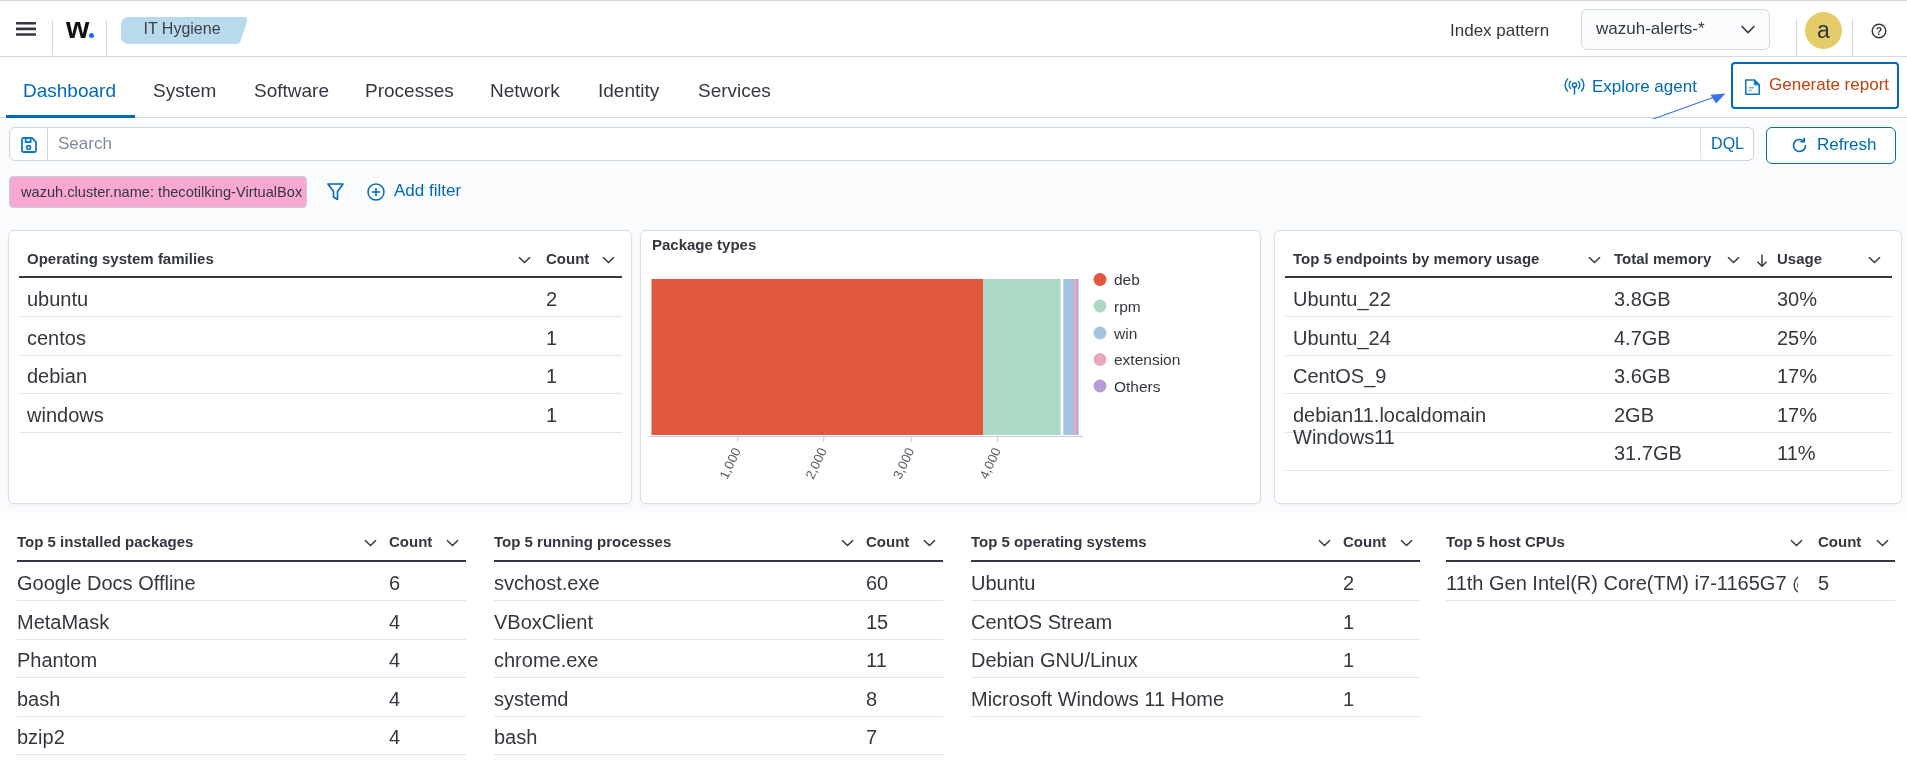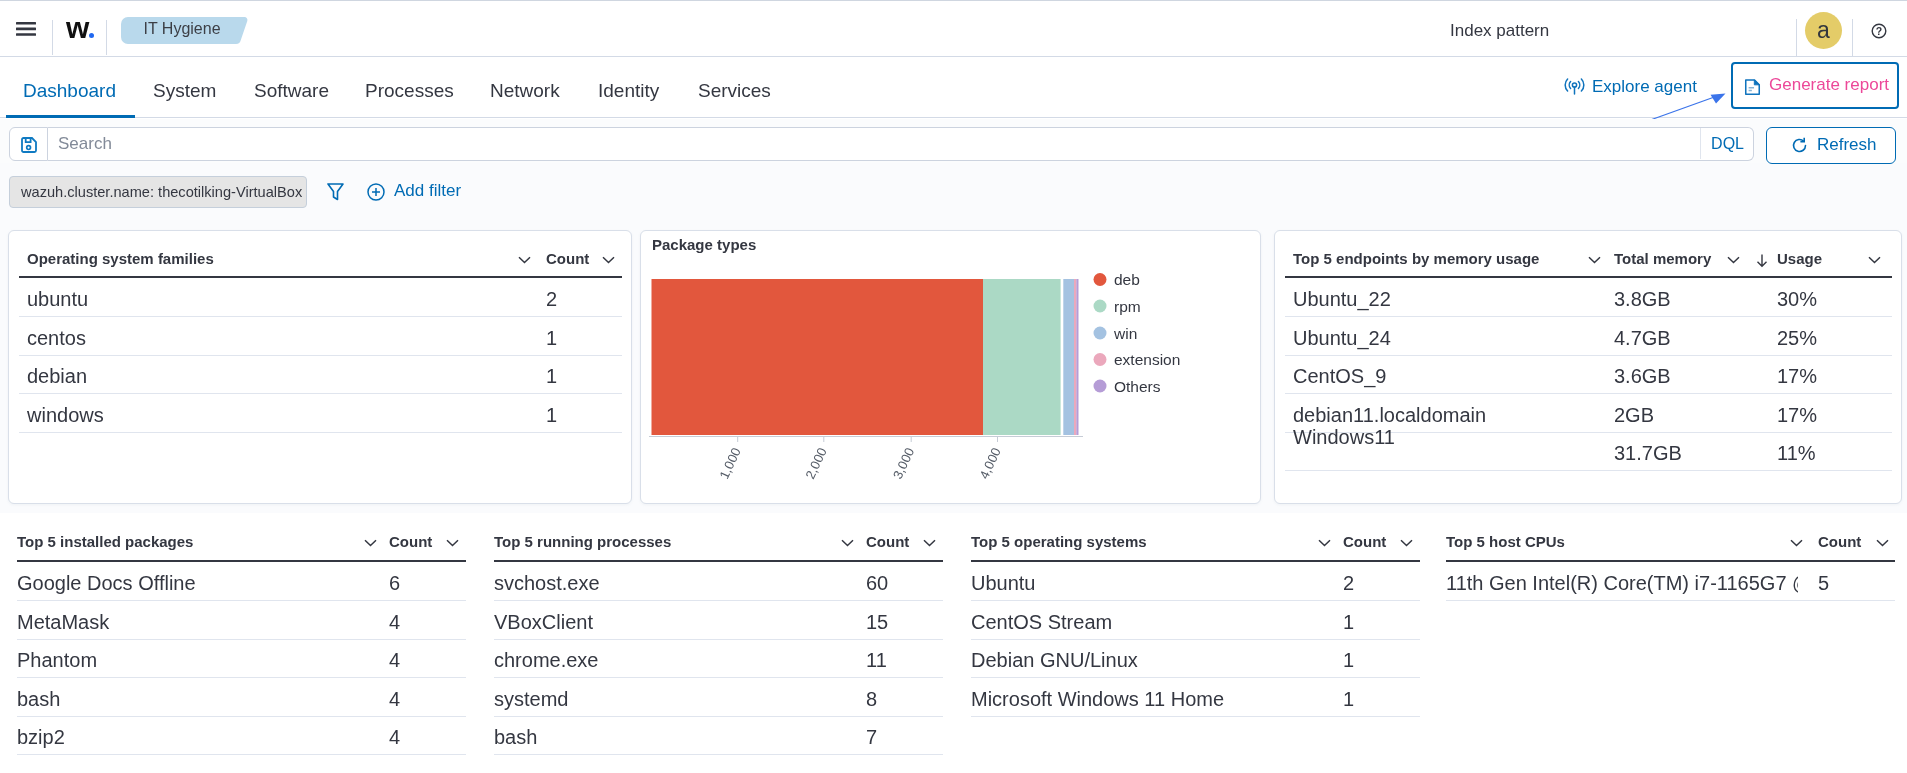--- a/index.html
+++ b/index.html
@@ -43,20 +43,26 @@
     <div class="abs" style="left:66px;top:10px;font-size:30px;font-weight:bold;color:#101010;letter-spacing:-1px;">w</div>
       <div class="abs" style="left:89px;top:32.4px;width:5px;height:5px;border-radius:50%;background:#2168f0;"></div>
     <div class="vdiv" style="left:106px;top:19px;height:35px;"></div>
 
     <svg class="abs" style="left:121px;top:16px;" width="128" height="27" viewBox="0 0 128 27">
       <path d="M7,0 H123.5 a3,3 0 0 1 2.8,3.9 L119.8,23 a5,5 0 0 1 -4.8,4 H7 a7,7 0 0 1 -7,-7 V7 a7,7 0 0 1 7,-7 Z" fill="#b9d9ec"></path>
       <text x="61" y="17.2" text-anchor="middle" font-size="16" fill="#3c3f46">IT Hygiene</text>
     </svg>
 
     <div class="abs" style="left:1450px;top:20px;font-size:17px;">Index pattern</div>
+    <div class="abs" style="left:1581px;top:8px;width:189px;height:41px;border:1px solid #d3dae6;border-radius:6px;background:#fbfcfd;">
+      <span class="abs" style="left:14px;top:9px;font-size:17px;">wazuh-alerts-*</span>
+      <svg class="abs" style="left:159px;top:15px;" width="14" height="9" viewBox="0 0 14 9">
+          <path d="M1,1.5 L7,7.5 L13,1.5" fill="none" stroke="#343741" stroke-width="1.6" stroke-linecap="round"></path>
+        </svg>
+    </div>
     <div class="vdiv" style="left:1796px;top:18px;height:38px;"></div>
     <div class="abs" style="left:1805px;top:11px;width:37px;height:37px;border-radius:50%;background:#e4cc68;text-align:center;line-height:36px;font-size:23px;color:#33373d;">a</div>
     <div class="vdiv" style="left:1852px;top:18px;height:38px;"></div>
     <svg class="abs" style="left:1871px;top:22px;" width="16" height="16" viewBox="0 0 16 16">
         <circle cx="8" cy="8" r="6.8" fill="none" stroke="#343741" stroke-width="1.4"></circle>
         <text x="8" y="11.9" text-anchor="middle" font-size="10.5" font-weight="bold" fill="#343741">?</text>
       </svg>
   </div>
   <div id="tabs">
     <span class="tab" style="left:23px;color:#006bb4;">Dashboard</span>
@@ -77,21 +83,21 @@
       </g>
     </svg>
     <span class="abs" style="left:1592px;top:19px;font-size:17px;color:#006bb4;">Explore agent</span>
 
     <div class="abs" style="left:1731px;top:4px;width:168px;height:47px;border:2px solid #006bb4;border-radius:4px;background:#fff;">
       <svg class="abs" style="left:11px;top:15px;" width="17" height="18" viewBox="0 0 17 20">
         <path d="M1,1 H10.5 L16,6.5 V17 H1 Z" fill="none" stroke="#0f73bd" stroke-width="1.7" stroke-linejoin="round"></path>
         <path d="M10.5,1 V6.5 H16 Z" fill="#0f73bd" stroke="#0f73bd" stroke-width="1" stroke-linejoin="round"></path>
         <path d="M4.2,9.7 H10.2 M4.2,12.7 H7.8" stroke="#87b4d6" stroke-width="1.7"></path>
       </svg>
-      <span class="abs" style="left:36px;top:11px;font-size:17px;color:#ec4899;">Generate report</span>
+      <span class="abs" style="left:36px;top:11px;font-size:17px;color:#c2410c;">Generate report</span>
     </div>
 
     <svg class="abs" style="left:1640px;top:27px;width:95px;height:45px;" viewBox="0 0 95 45">
       <line x1="9" y1="35.5" x2="73" y2="12.5" stroke="#3b74ea" stroke-width="1.3"></line>
       <path d="M85.5,8.5 L70.5,9.8 L76,18.6 Z" fill="#3b74ea"></path>
     </svg>
   </div>
   <div id="search">
 
     <div class="abs" style="left:9px;top:8px;width:39px;height:34px;border:1px solid #ccd3df;border-radius:6px 0 0 6px;background:#fff;">
@@ -111,21 +117,21 @@
     <div class="abs" style="left:1766px;top:8px;width:130px;height:37px;border:1.5px solid #006bb4;border-radius:6px;background:#fff;">
       <svg class="abs" style="left:24px;top:9px;" width="17" height="17" viewBox="0 0 17 17">
         <path d="M14.5,8.5 a6,6 0 1 1 -1.8,-4.3" fill="none" stroke="#006bb4" stroke-width="1.6" stroke-linecap="round"></path>
         <path d="M13.2,0.8 V4.6 H9.4" fill="none" stroke="#006bb4" stroke-width="1.6"></path>
       </svg>
       <span class="abs" style="left:50px;top:7px;font-size:17px;color:#006bb4;">Refresh</span>
     </div>
   </div>
 
   <div id="filters" class="abs" style="left:0;top:166px;width:1907px;height:64px;">
-    <div class="abs" style="left:9px;top:10px;width:298px;height:32px;border:1px solid #c5cfdb;border-radius:4px;background:#e5e5e5;">
+    <div class="abs" style="left:9px;top:10px;width:298px;height:32px;border:1px solid #c5cfdb;border-radius:4px;background:#f9a8d4;">
       <span class="abs" style="left:11px;top:7px;font-size:14.6px;color:#343741;">wazuh.cluster.name: thecotilking-VirtualBox</span>
     </div>
     <svg class="abs" style="left:327px;top:17px;" width="17" height="18" viewBox="0 0 17 18">
       <path d="M1,1 H16 L10.5,8.5 V16.5 L6.5,14 V8.5 Z" fill="none" stroke="#006bb4" stroke-width="1.6" stroke-linejoin="round"></path>
     </svg>
     <svg class="abs" style="left:367px;top:17px;" width="18" height="18" viewBox="0 0 18 18">
       <circle cx="9" cy="9" r="8" fill="none" stroke="#006bb4" stroke-width="1.5"></circle>
       <path d="M9,5 V13 M5,9 H13" stroke="#006bb4" stroke-width="1.5"></path>
     </svg>
     <span class="abs" style="left:394px;top:15px;font-size:17px;color:#006bb4;">Add filter</span>

